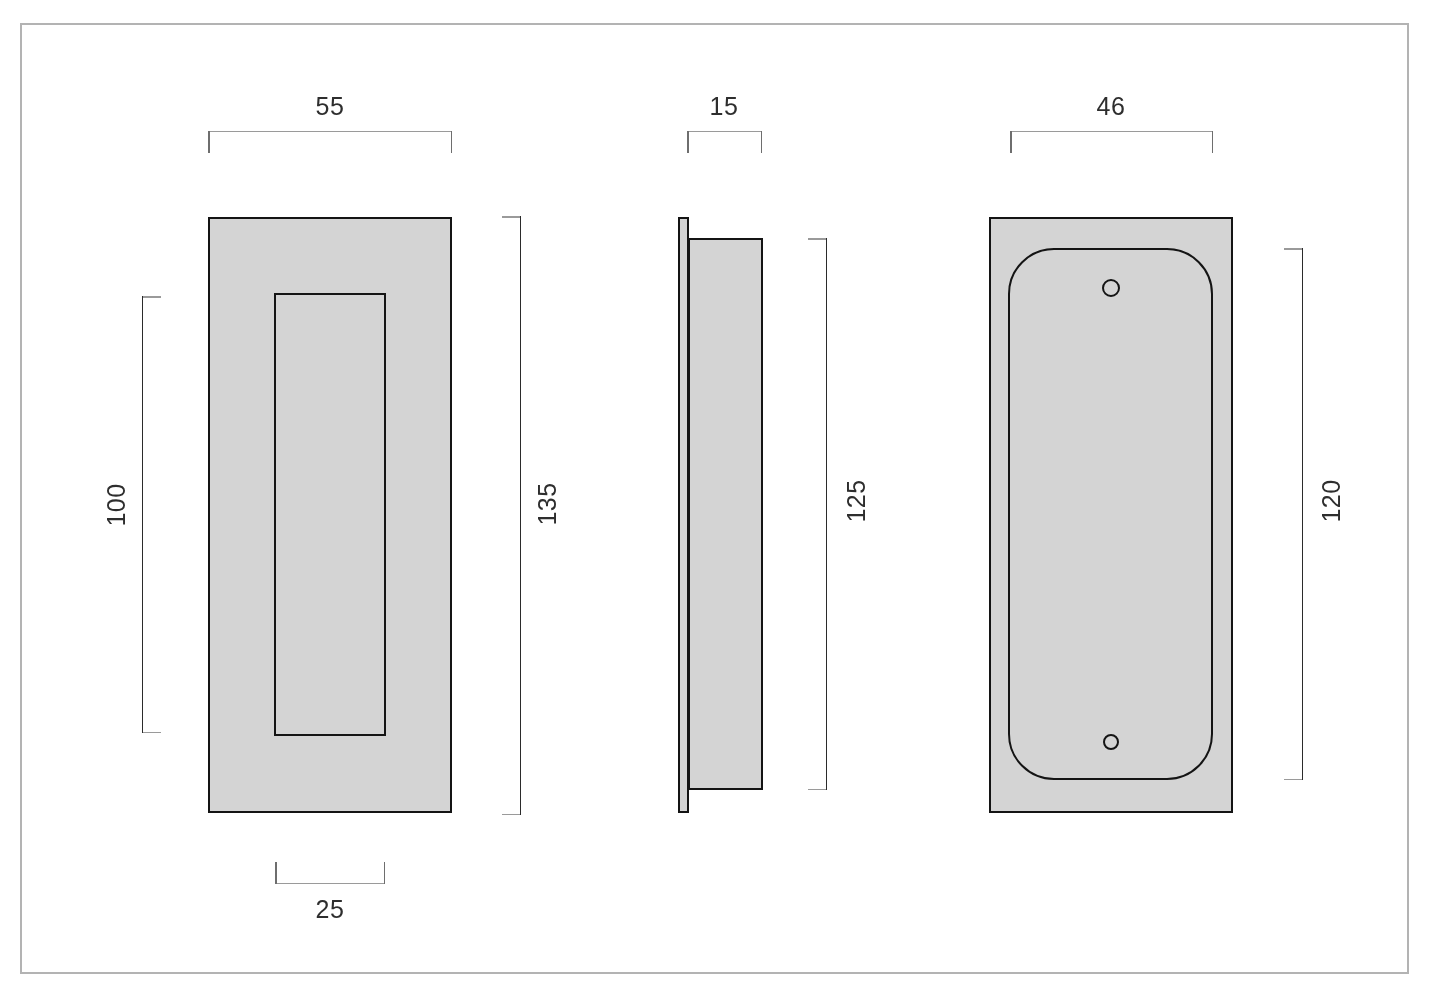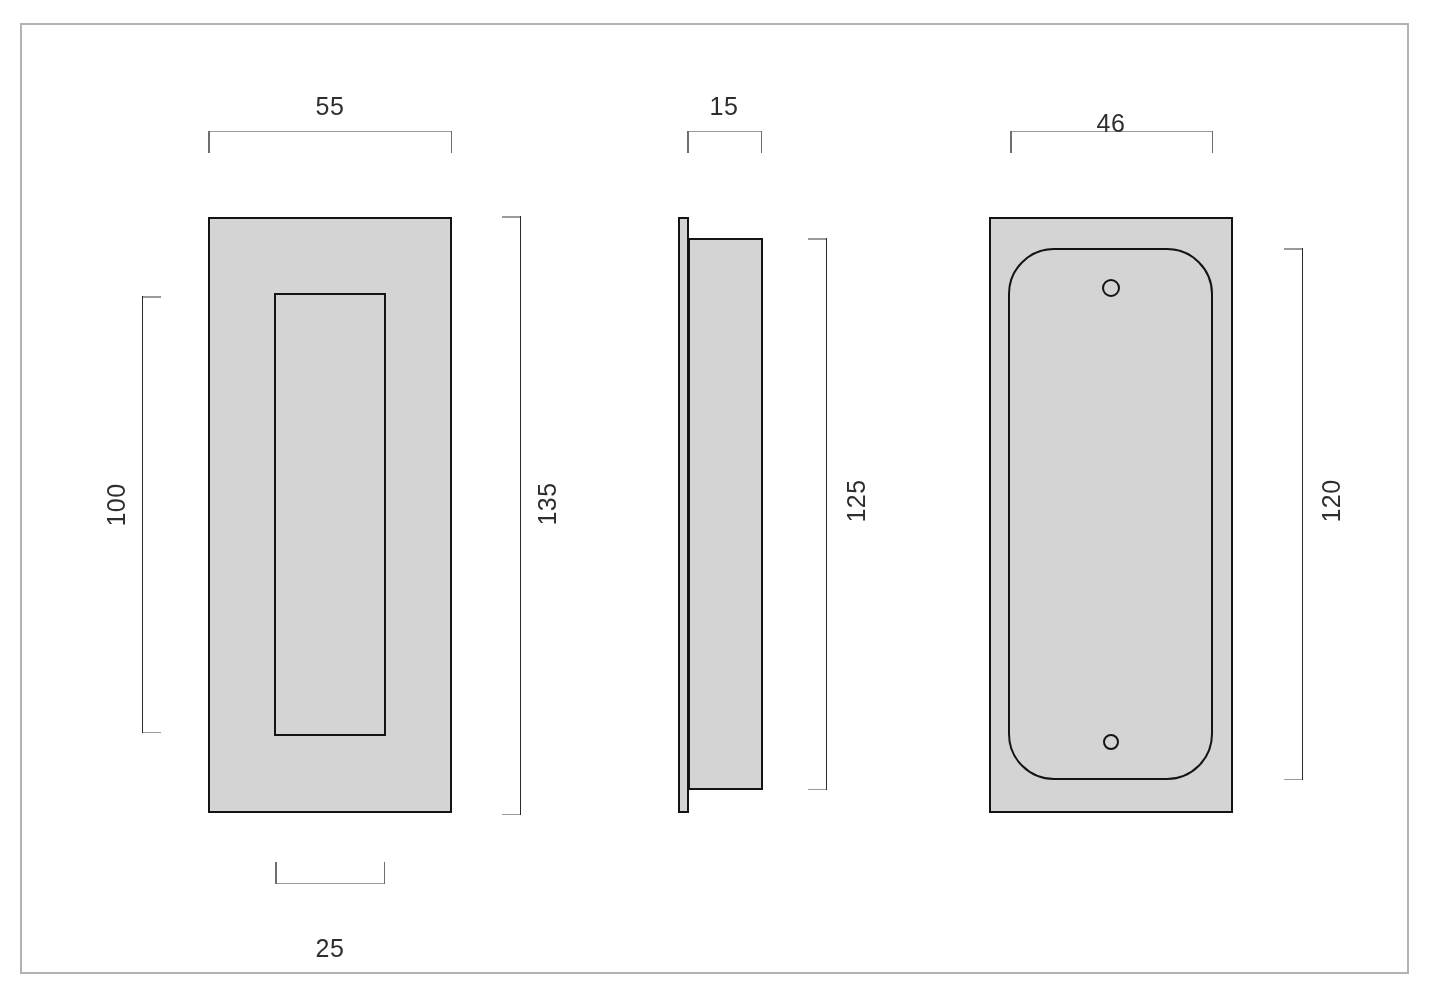--- a/index.html
+++ b/index.html
@@ -66,21 +66,21 @@
     <div class="dim-v open-right" style="left:142px; top:296px; height:437px;">
         <i class="t"></i>
         <i class="b"></i>
       </div>
     <div class="dim-label rot" style="left:116px; top:505px;">100</div>
 
     <div class="dim-h up" style="left:275px; top:862px; width:110px;">
         <i class="l"></i>
         <i class="r"></i>
       </div>
-    <div class="dim-label" style="left:330px; top:948px;">25</div>
+    <div class="dim-label" style="left:330px; top:909px;">25</div>
   </div>
 
   <div>
     <div class="shape thin" style="left:678px; top:217px; width:11px; height:596px;"></div>
     <div class="shape" style="left:688px; top:238px; width:75px; height:552px;"></div>
 
     <div class="dim-h" style="left:687px; top:131px; width:75px;">
         <i class="l"></i>
         <i class="r"></i>
       </div>
@@ -96,21 +96,21 @@
   <div>
     <div class="shape" style="left:989px; top:217px; width:244px; height:596px;"></div>
     <div class="shape thin hollow" style="left:1008px; top:248px; width:205px; height:532px; border-radius:46px;"></div>
     <div class="hole" style="left:1102px; top:279px; width:18px; height:18px;"></div>
     <div class="hole" style="left:1103px; top:734px; width:16px; height:16px;"></div>
 
     <div class="dim-h" style="left:1010px; top:131px; width:203px;">
         <i class="l"></i>
         <i class="r"></i>
       </div>
-    <div class="dim-label" style="left:1111px; top:123px;">46</div>
+    <div class="dim-label" style="left:1111px; top:106px;">46</div>
 
     <div class="dim-v open-left" style="left:1285px; top:248px; height:532px;">
         <i class="t"></i>
         <i class="b"></i>
       </div>
     <div class="dim-label rot" style="left:1331px; top:501px;">120</div>
   </div>
 </div>
 
 </body></html>

